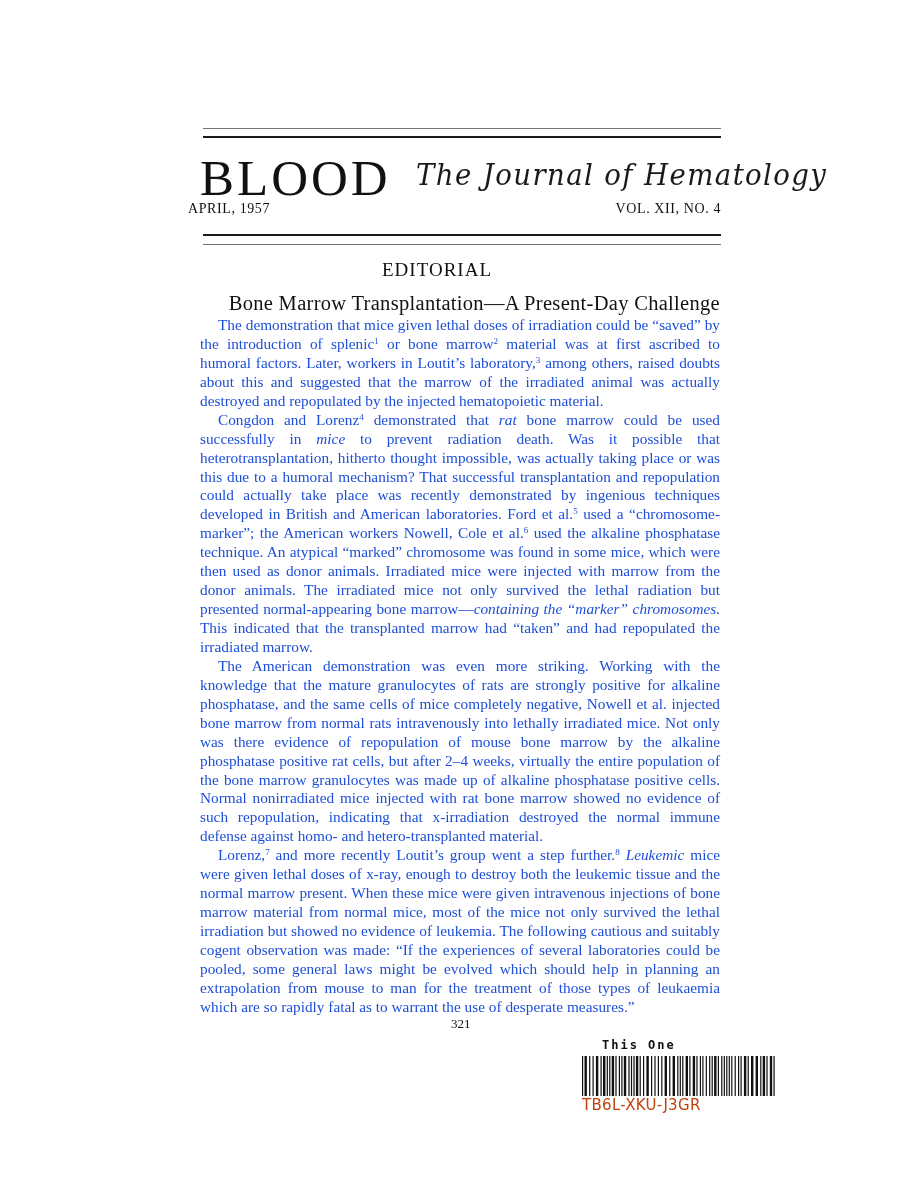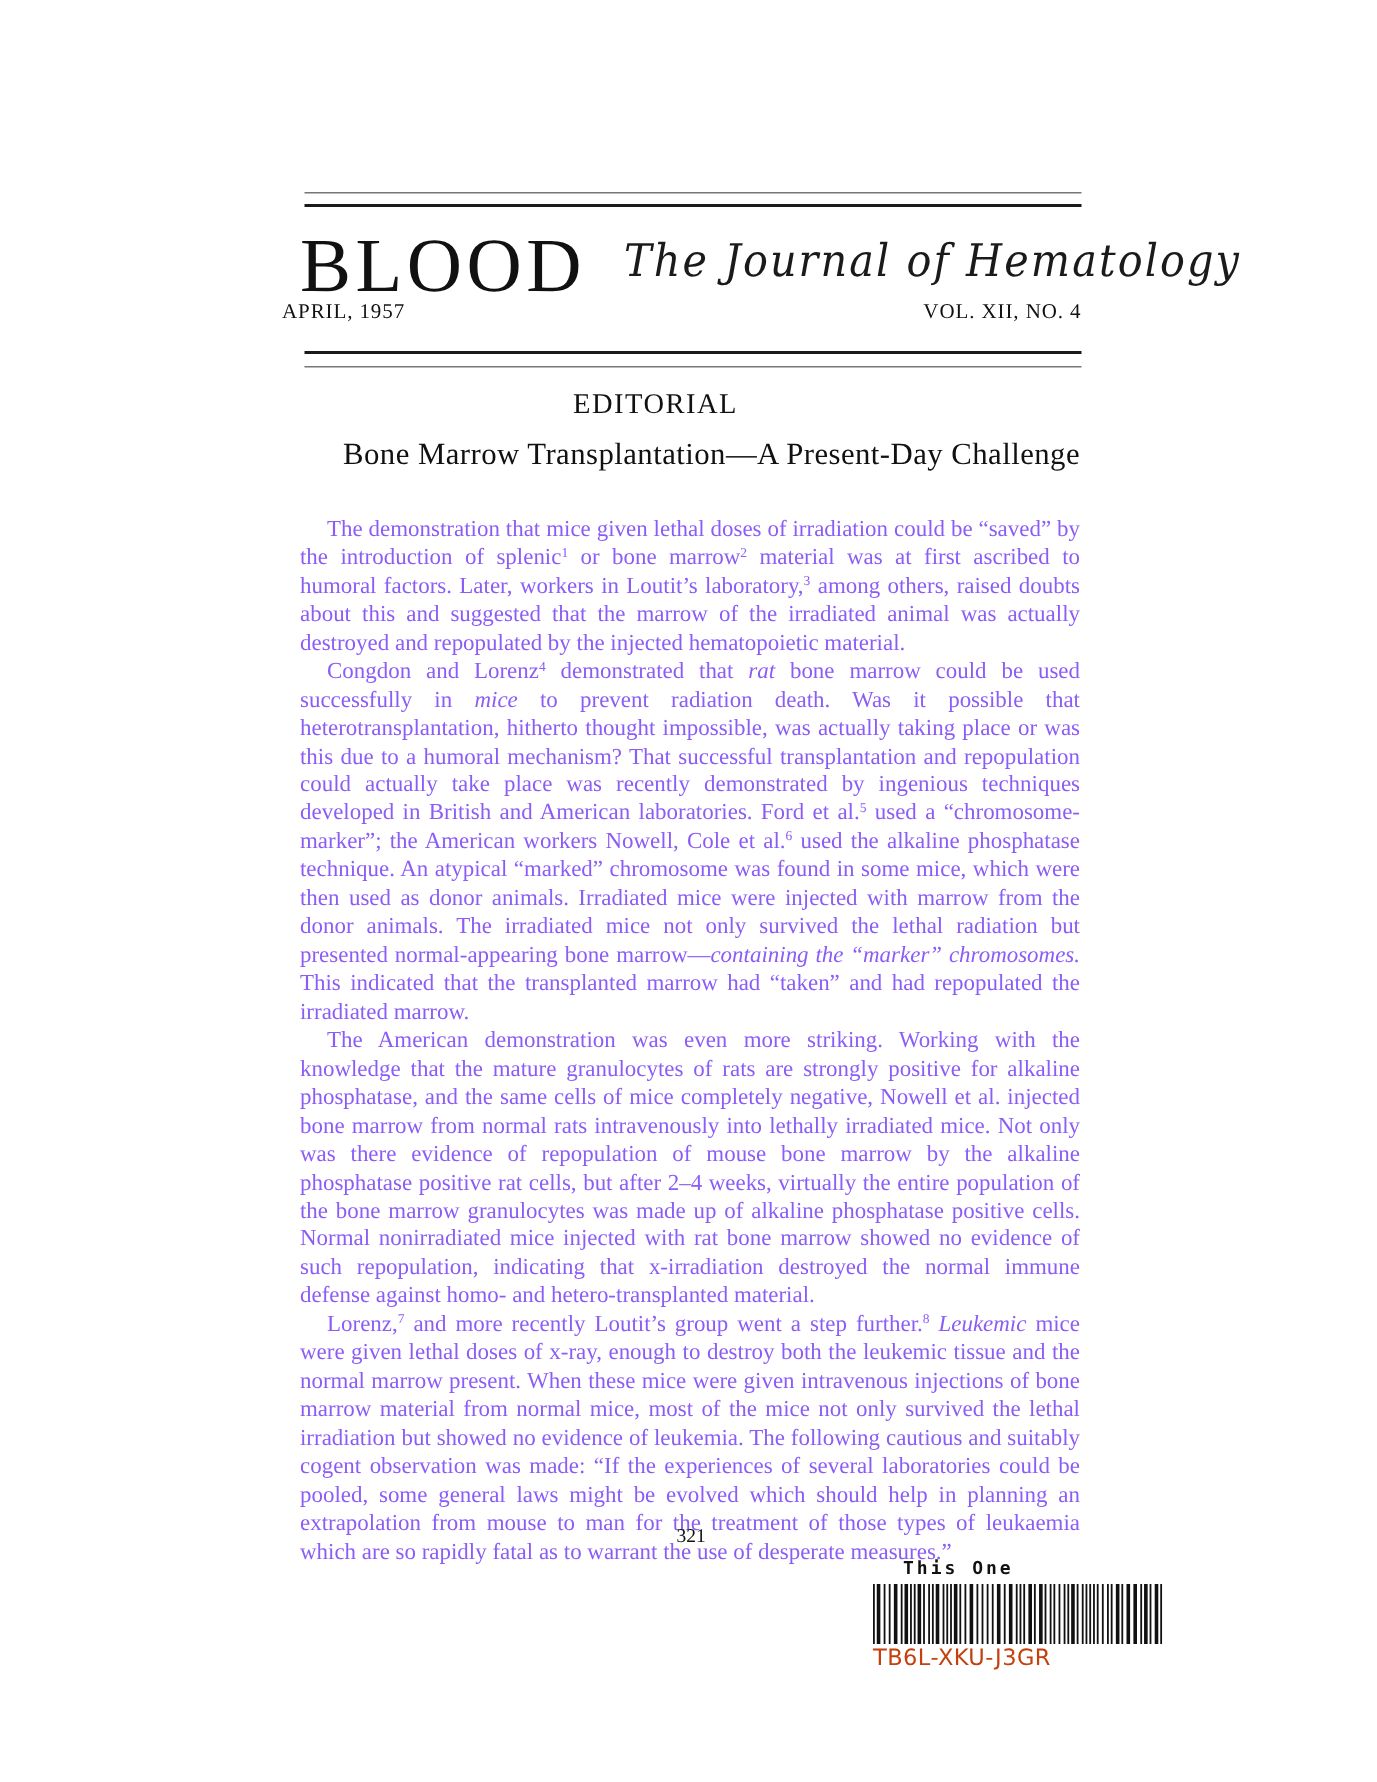--- a/index.html
+++ b/index.html
@@ -80,26 +80,26 @@
       top: 292px;
       text-align: right;
       font-size: 20.5px;
       font-weight: normal;
       letter-spacing: 0.3px;
       white-space: nowrap;
     }
     #article-body {
       position: absolute;
       left: 200px;
-      top: 344px;
+      top: 316px;
       width: 520px;
       font-size: 15.3px;
       line-height: 18.93px;
       text-align: justify;
-      color: #8b5cf6;
+      color: #1d4ed8;
     }
     #article-body p {
       margin: 0;
       text-indent: 18px;
     }
     #article-body sup {
       font-size: 9px;
       line-height: 0;
       vertical-align: 5px;
     }

